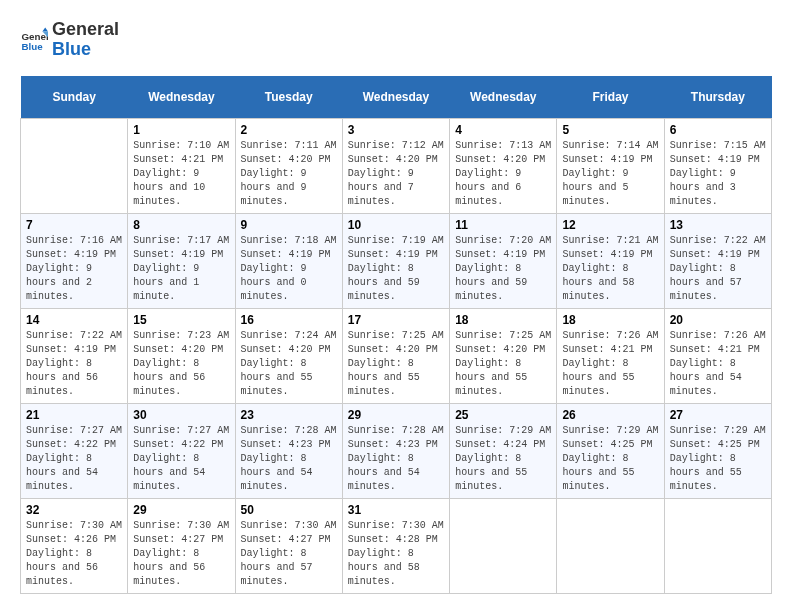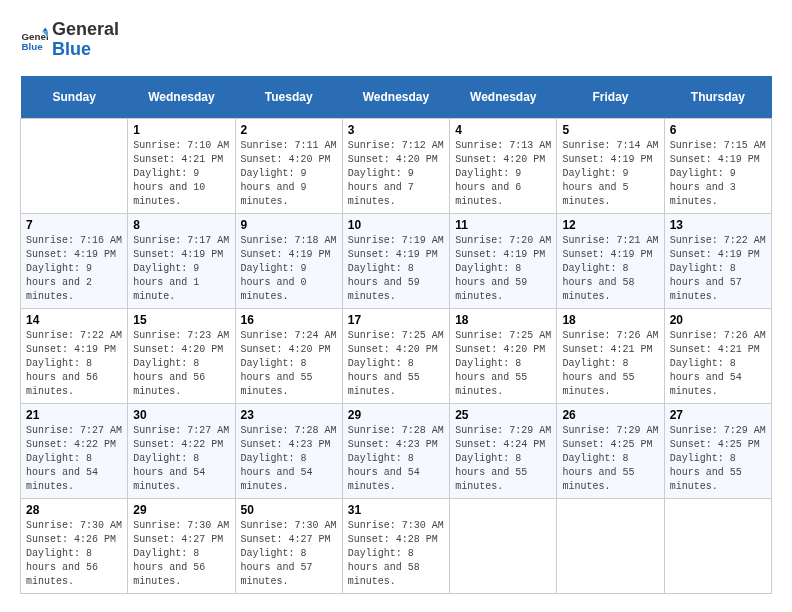--- a/index.html
+++ b/index.html
@@ -335,21 +335,21 @@
         <span class="day-number">27</span>
         <div class="day-info">
           <span>Sunrise: 7:29 AM</span><br>
           <span>Sunset: 4:25 PM</span><br>
           <span>Daylight: 8 hours and 55 minutes.</span>
         </div>
       </td>
       </tr>
       <tr>
         <td>
-        <span class="day-number">28</span>
+        <span class="day-number">32</span>
         <div class="day-info">
           <span>Sunrise: 7:30 AM</span><br>
           <span>Sunset: 4:26 PM</span><br>
           <span>Daylight: 8 hours and 56 minutes.</span>
         </div>
       </td>
         <td>
         <span class="day-number">29</span>
         <div class="day-info">
           <span>Sunrise: 7:30 AM</span><br>

